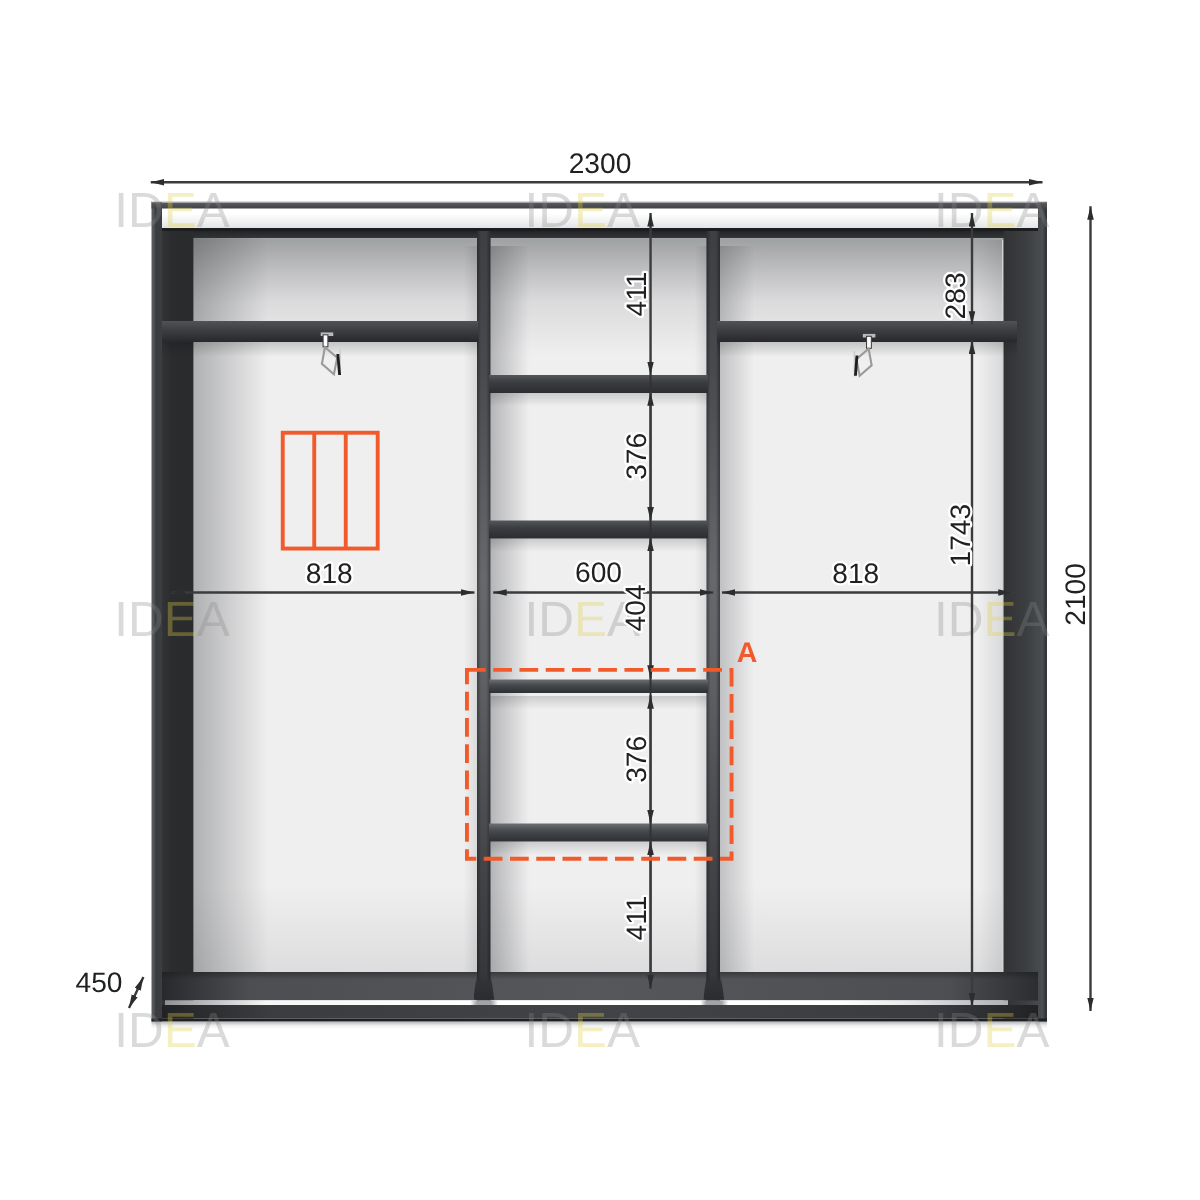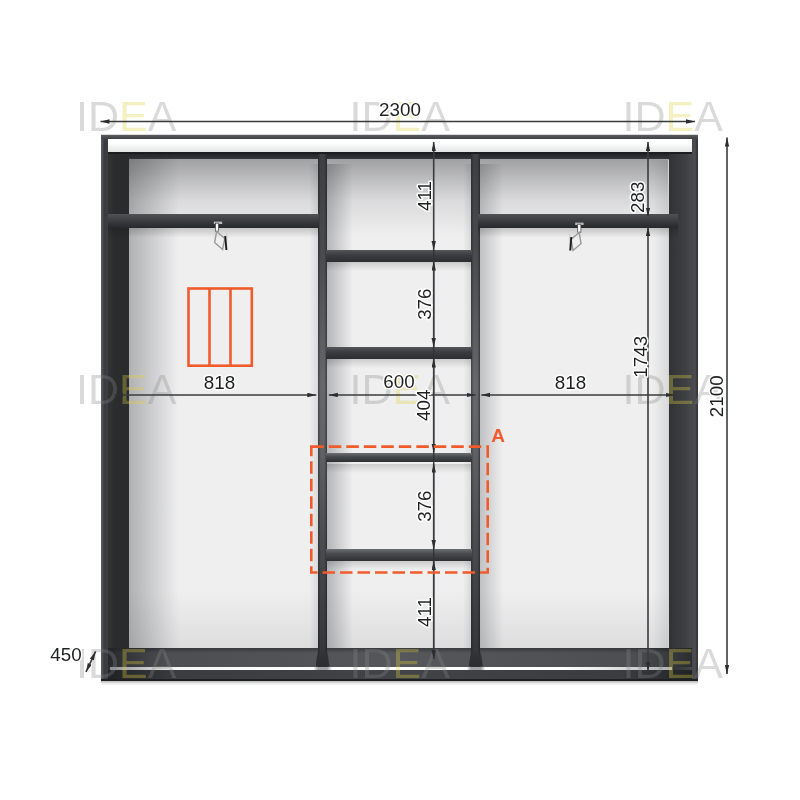--- a/index.html
+++ b/index.html
@@ -1,20 +1,20 @@
 <!DOCTYPE html>
 <html><head>
 <meta charset="utf-8">
 <style>
   html,body{margin:0;padding:0;background:#fff;}
   #page{position:relative;width:800px;height:800px;background:#ffffff;overflow:hidden;
         font-family:"Liberation Sans",sans-serif;}
   .abs{position:absolute;}
-  .wm{position:absolute;font-size:43px;line-height:1;white-space:pre;
-      color:rgba(135,135,135,0.31);}
+  .wm{position:absolute;font-size:33px;line-height:1;white-space:pre;
+      color:rgba(135,135,135,0.31);margin-top:28px;}
   .wm .e{color:rgba(226,210,71,0.33);}
   svg{position:absolute;left:0;top:0;}
 </style>
 </head>
 <body>
 <div id="page">
 
   <div class="abs" style="left:101px;top:133.5px;width:6.5px;height:547.5px;background:linear-gradient(90deg,#5a5c5e,#54565a 18%,#393b3e 42%,#3c3e41 100%);"></div>
 
   <div class="abs" style="left:691.5px;top:133.5px;width:6.5px;height:547.5px;background:linear-gradient(90deg,#45474a,#4c4e51 50%,#313335 88%,#3a3c3e);"></div>

